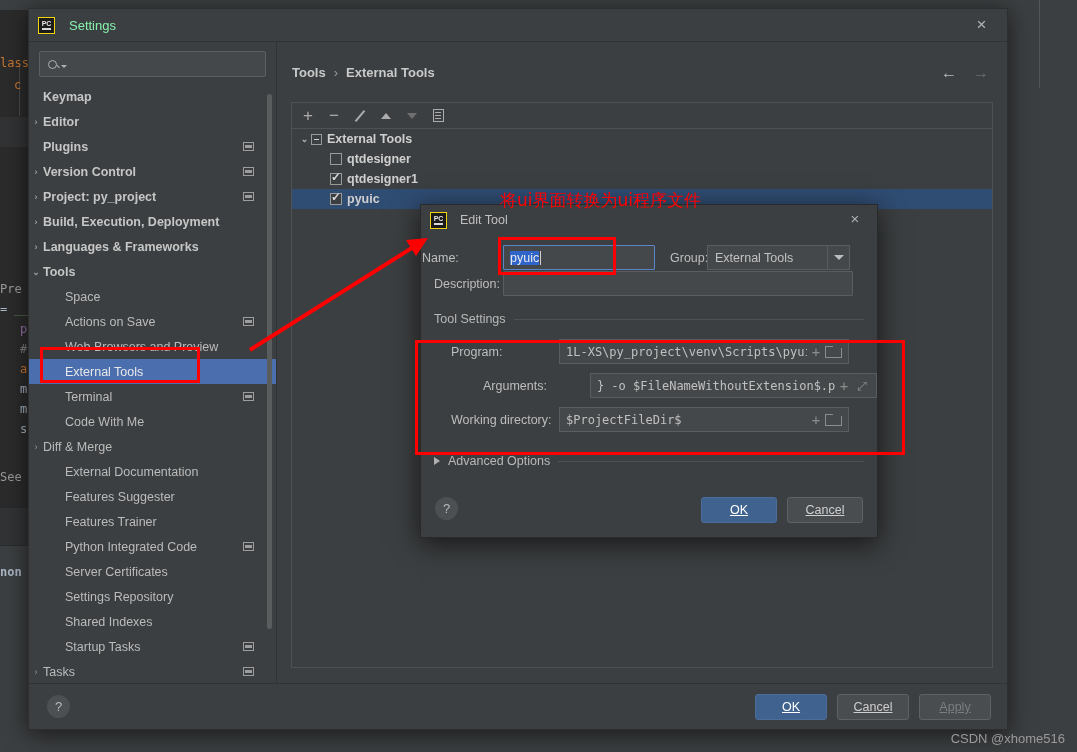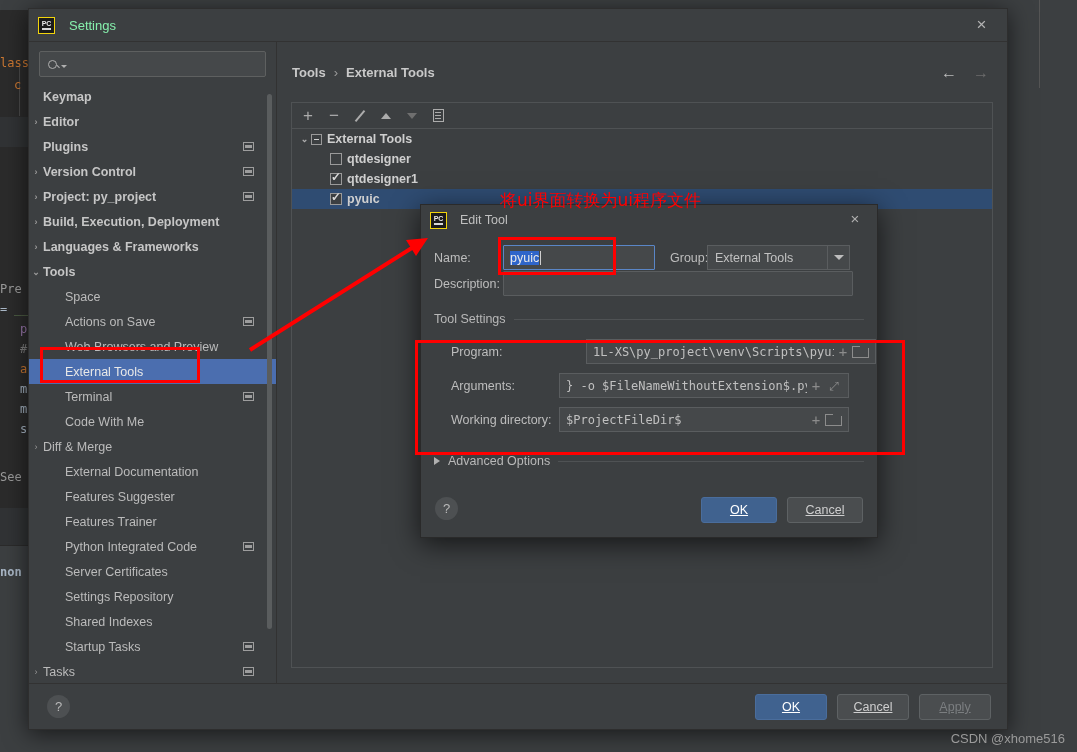--- a/index.html
+++ b/index.html
@@ -549,21 +549,21 @@
   <div id="et-titlebar">
     <div class="pc-logo">
       <span>PC</span>
         <i></i>
     </div>
     <div id="et-title">Edit Tool</div>
     <div id="et-close">×</div>
   </div>
 
   <div class="field-row" style="margin-top:10px;">
-    <div class="field-label" style="width:82px; padding-left:13px;">Name:</div>
+    <div class="field-label" style="width:82px; padding-left:1px;">Name:</div>
     <div class="txt focused" style="width:152px;">
       <span class="sel-text">pyuic</span>
         <span class="caret"></span>
     </div>
     <div class="field-label" style="width:52px; padding-left:15px;">Group:</div>
     <div class="combo" style="width:143px;">
       <span class="combo-val">External Tools</span>
       <span class="combo-arrow">
           <i></i>
         </span>
@@ -575,30 +575,30 @@
     <div class="txt" style="width:350px;">
       <span></span>
     </div>
   </div>
 
   <div class="section-title" style="margin:16px 13px 0 13px;">
     <span>Tool Settings</span>
     <span class="section-line"></span>
   </div>
 
-  <div class="field-row" style="margin-top:13px;gap:27px;">
+  <div class="field-row" style="margin-top:13px;">
     <div class="field-label" style="width:138px; padding-left:30px;">Program:</div>
     <div class="fld" style="width:290px;">
       <span class="val">1L-XS\py_project\venv\Scripts\pyuic5.exe</span>
       <span class="plus">+</span>
       <span class="folder"></span>
     </div>
   </div>
 
-  <div class="field-row" style="margin-top:9px;">
+  <div class="field-row" style="margin-top:9px;padding-left:32px;">
     <div class="field-label" style="width:138px; padding-left:30px;">Arguments:</div>
     <div class="fld" style="width:290px;">
       <span class="val">} -o $FileNameWithoutExtension$.py</span>
       <span class="plus">+</span>
       <span class="expand">⤢</span>
     </div>
   </div>
 
   <div class="field-row" style="margin-top:9px;">
     <div class="field-label" style="width:138px; padding-left:30px;">Working directory:</div>

